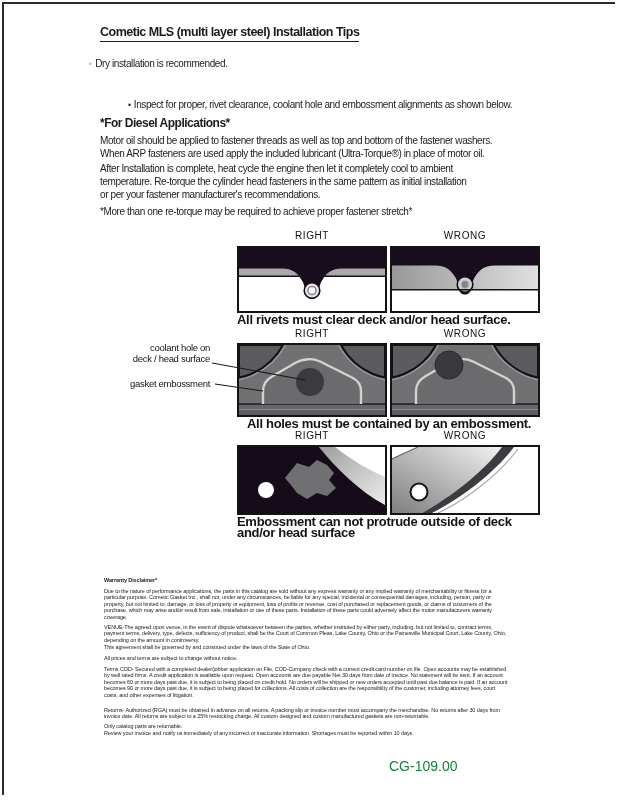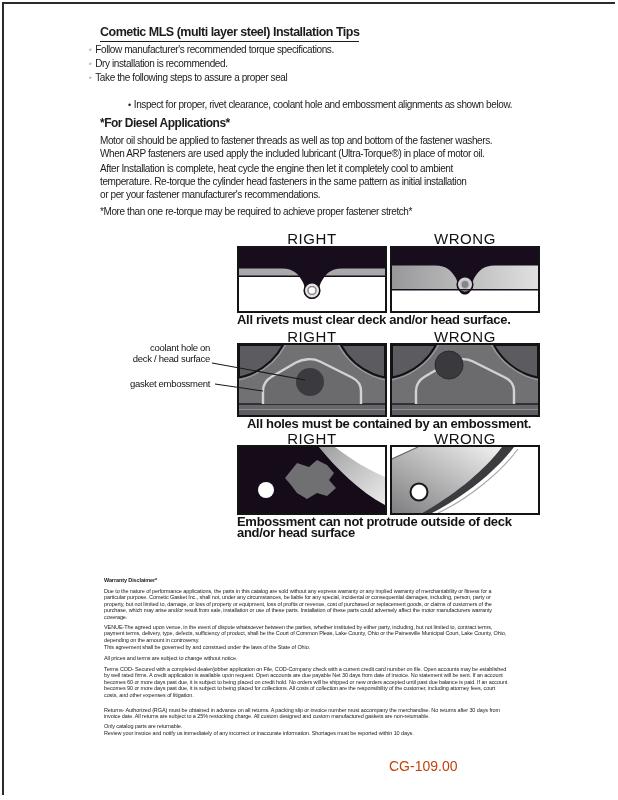--- a/index.html
+++ b/index.html
@@ -9,43 +9,41 @@
   .edge-top{left:2px;top:2px;width:613px;height:1.6px;}
   .edge-left{left:2px;top:2px;width:1.6px;height:793px;}
 
   .t{position:absolute;white-space:nowrap;font-size:10px;letter-spacing:-0.4px;line-height:1;}
   .title{position:absolute;left:100px;top:25px;font-size:12.5px;font-weight:bold;letter-spacing:-0.5px;
          border-bottom:1.5px solid #1a1a1a;padding-bottom:2px;white-space:nowrap;}
   .mk{font-size:7.5px;margin-right:4px;vertical-align:1.5px;}
   .mks{font-size:9px;margin-right:3px;vertical-align:0.5px;}
   .h2{position:absolute;white-space:nowrap;font-size:12px;font-weight:bold;letter-spacing:-0.5px;line-height:1;}
 
-  .rw{position:absolute;width:150px;text-align:center;font-size:15px;letter-spacing:0.6px;color:#111;line-height:1;}
+  .rw{position:absolute;width:150px;text-align:center;font-size:10px;letter-spacing:0.6px;color:#111;line-height:1;}
   .panel{position:absolute;width:146px;border:2.4px solid #141414;background:#fff;}
   .panel svg{display:block;}
   .cap{position:absolute;font-weight:bold;font-size:13px;letter-spacing:-0.3px;white-space:nowrap;color:#141414;line-height:1;}
   .lbl{position:absolute;right:408px;text-align:right;font-size:9.5px;letter-spacing:-0.3px;white-space:nowrap;color:#141414;line-height:1;}
   .overlay{position:absolute;left:0;top:0;width:618px;height:800px;pointer-events:none;}
 
   .fine{position:absolute;left:104px;width:406px;font-size:5.5px;line-height:6.4px;letter-spacing:-0.1px;color:#222;}
   .fineb{font-weight:bold;}
-  .code{position:absolute;left:389px;top:759px;font-size:14px;color:#c2410c;line-height:1;}
+  .code{position:absolute;left:389px;top:759px;font-size:14px;color:#15803d;line-height:1;}
 </style>
 </head>
 <body>
 
 <div class="page">
   <div class="edge edge-top"></div>
   <div class="edge edge-left"></div>
 
   <div class="title">Cometic MLS (multi layer steel) Installation Tips</div>
 
-  <div class="t" style="left:89px;top:45px"><span class="mk">◦</span><span>Follow manufacturer's recommended torque specifications.</span></div>
   <div class="t" style="left:89px;top:59px"><span class="mk">◦</span><span>Dry installation is recommended.</span></div>
-  <div class="t" style="left:89px;top:73px"><span class="mk">◦</span><span>Take the following steps to assure a proper seal</span></div>
   <div class="t" style="left:128px;top:100px"><span class="mks">•</span><span>Inspect for proper, rivet clearance, coolant hole and embossment alignments as shown below.</span></div>
 
   <div class="h2" style="left:100px;top:117px">*For Diesel Applications*</div>
   <div class="t" style="left:100px;top:136px">Motor oil should be applied to fastener threads as well as top and bottom of the fastener washers.</div>
   <div class="t" style="left:100px;top:164px">After Installation is complete, heat cycle the engine then let it completely cool to ambient</div>
   <div class="t" style="left:100px;top:149px">When ARP fasteners are used apply the included lubricant (Ultra-Torque®) in place of motor oil.</div>
   <div class="t" style="left:100px;top:177px">temperature. Re-torque the cylinder head fasteners in the same pattern as initial installation</div>
   <div class="t" style="left:100px;top:190px">or per your fastener manufacturer's recommendations.</div>
   <div class="t" style="left:100px;top:207px">*More than one re-torque may be required to achieve proper fastener stretch*</div>
 

